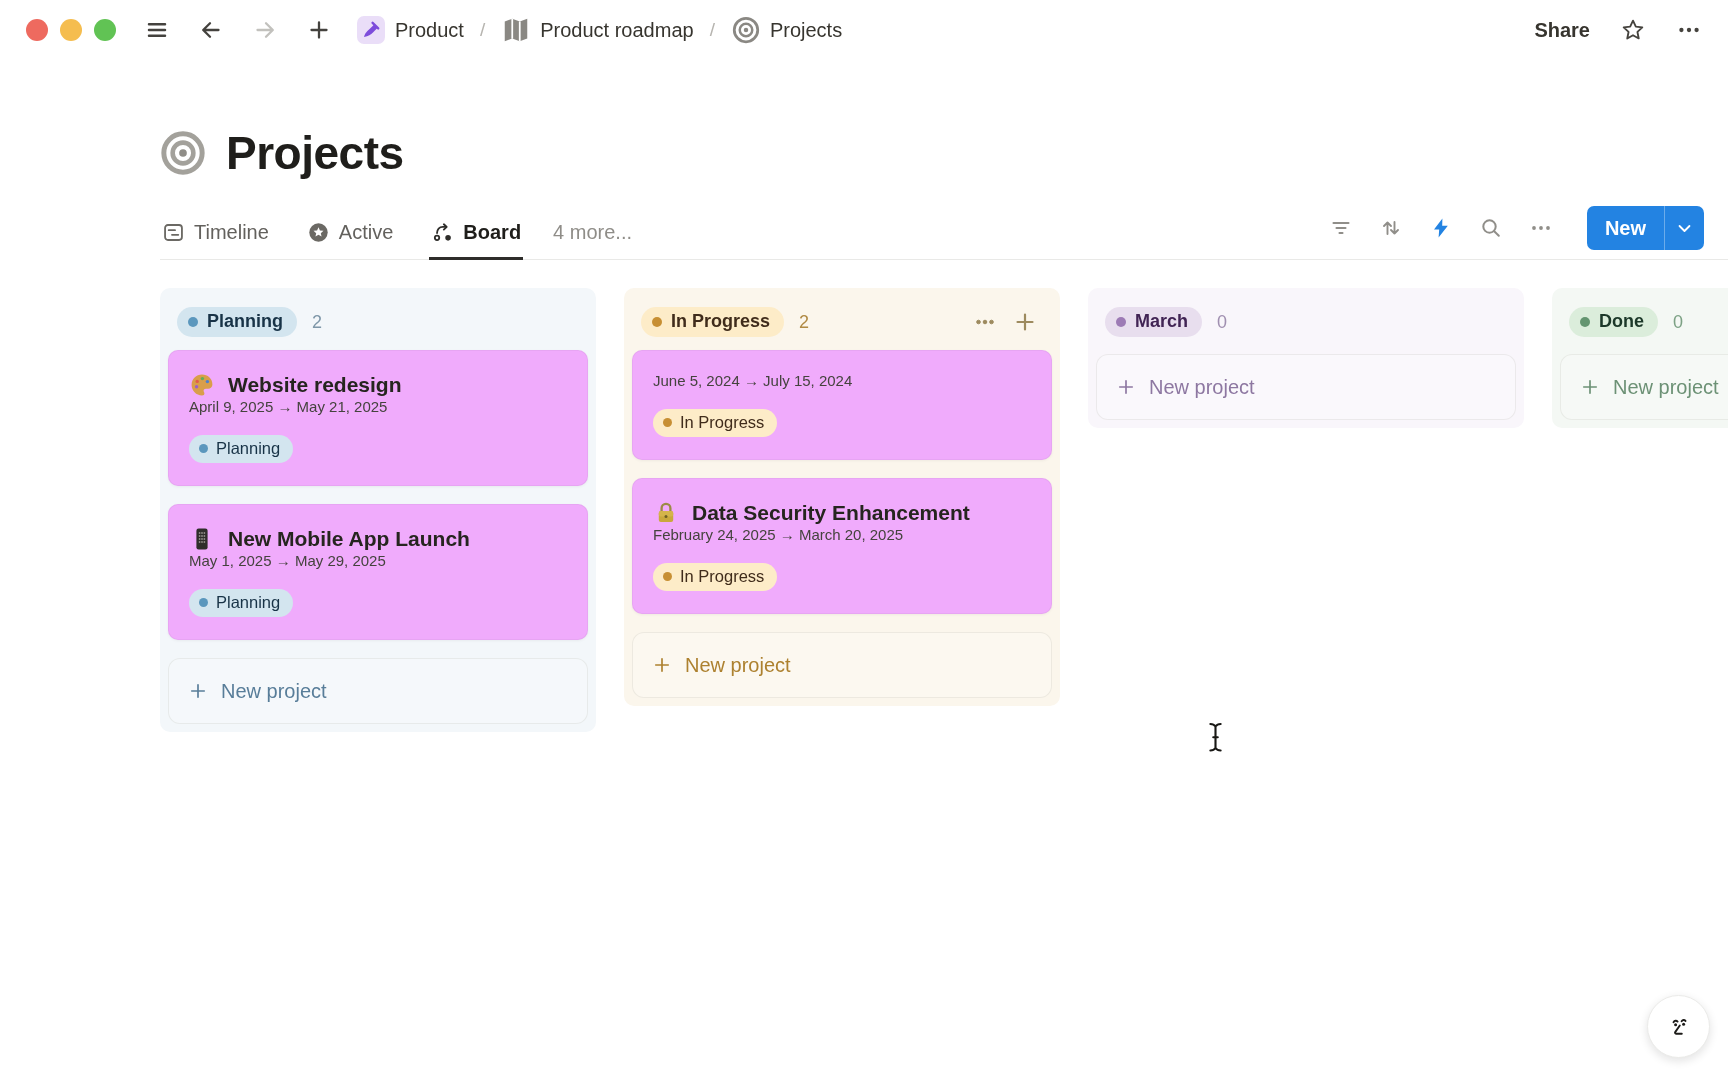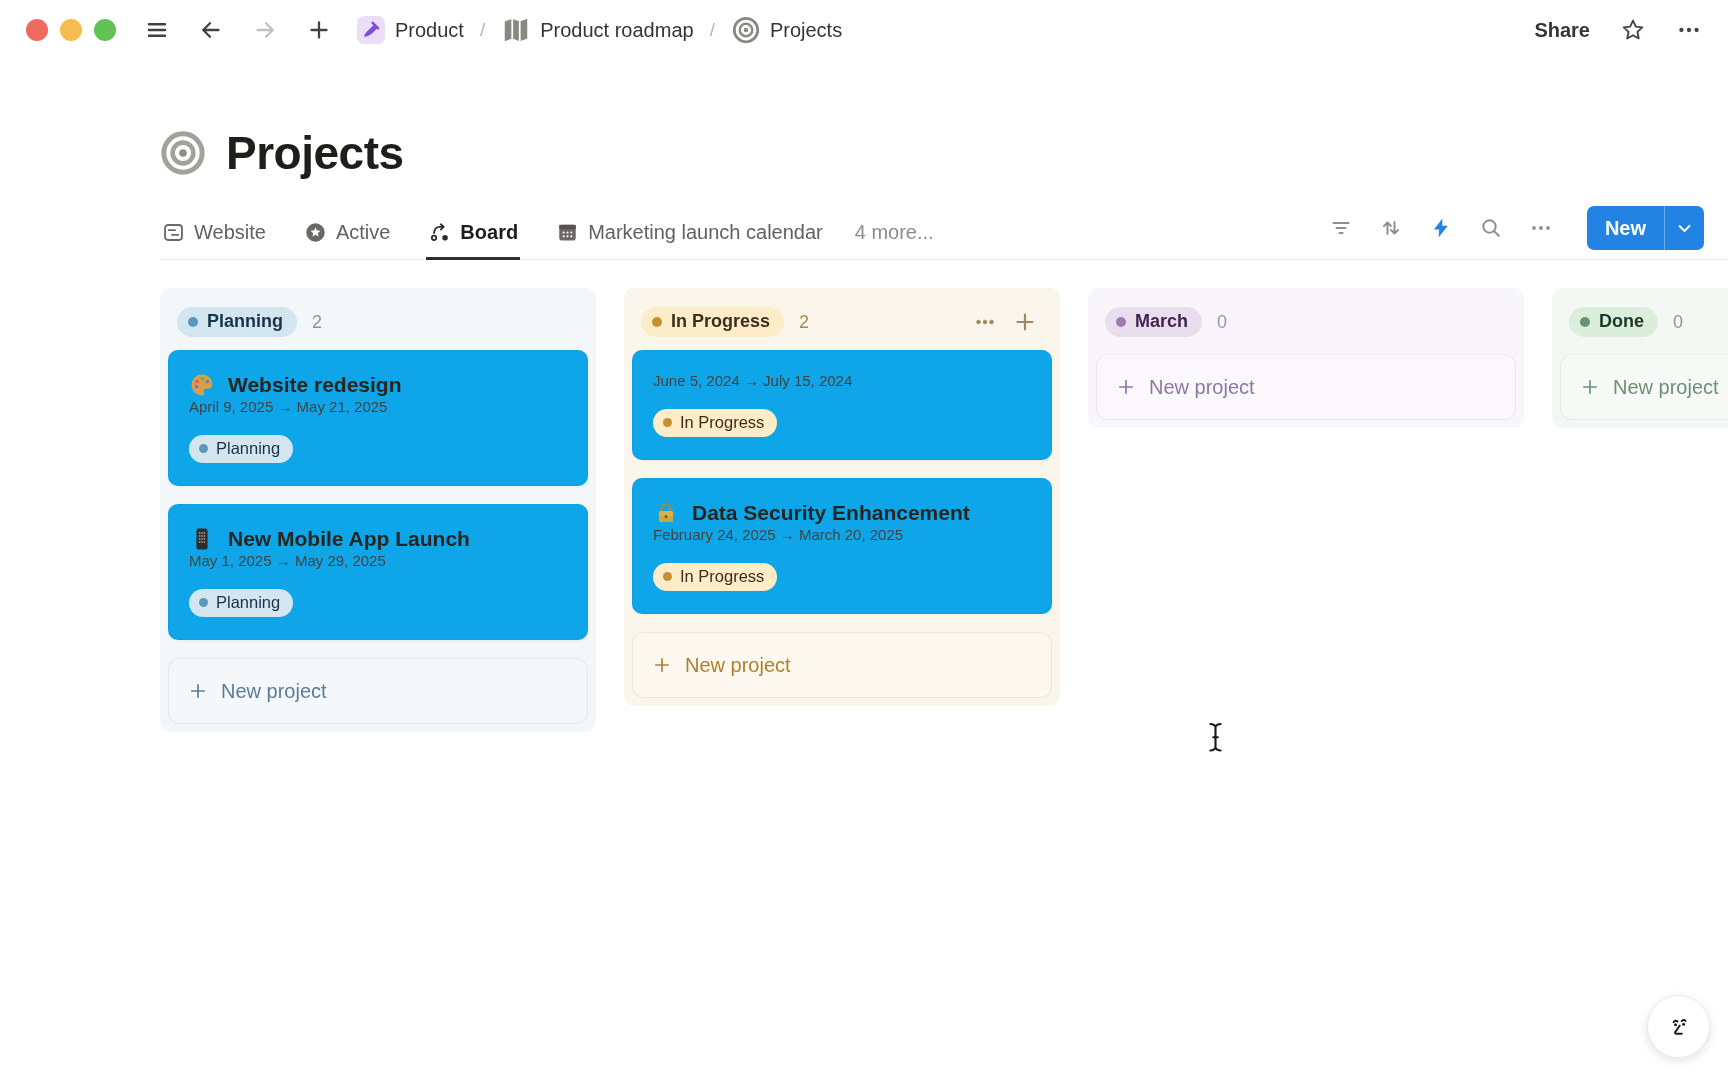--- a/index.html
+++ b/index.html
@@ -50,21 +50,21 @@
   .col { width:436px; border-radius:10px; background:var(--colbg); padding:8px; flex-shrink:0; }
   .col-head { display:flex; align-items:center; gap:15px; padding:11px 9px 13px 9px; }
   .col-pill { display:flex; align-items:center; gap:9px; background:var(--pillbg); color:var(--pilltext);
     border-radius:17px; padding:4px 14px 5px 11px; font-size:18px; font-weight:600; }
   .dot { width:10px; height:10px; border-radius:50%; background:var(--dot); flex-shrink:0; }
   .col-count { font-size:18px; color:var(--countc); }
   .col-actions { margin-left:auto; display:flex; align-items:center; gap:16px; padding-right:6px; }
   .col-actions .ca-icon { width:24px; height:24px; display:flex; }
   .col-actions svg { width:24px; height:24px; }
   .cards { display:flex; flex-direction:column; gap:18px; }
-  .card { background:#0ea5e9; border-radius:10px; border:1px solid rgba(15,15,15,0.04);
+  .card { background:#f0abfc; border-radius:10px; border:1px solid rgba(15,15,15,0.04);
     box-shadow:0 1px 3px rgba(15,15,15,0.05); padding:21px 20px 22px 20px; }
   .card-title-row { display:flex; align-items:center; gap:13px; }
   .card-emoji { width:26px; height:26px; display:flex; }
   .card-emoji svg { width:26px; height:26px; }
   .card-title { font-size:21px; font-weight:700; color:#26251f; }
   .card-dates { font-size:15px; color:#45433e; }
   .card-tag { margin-top:20px; display:inline-flex; align-items:center; gap:8px; background:var(--pillbg);
     color:var(--pilltext); border-radius:15px; padding:4px 13px 5px 10px; font-size:16.5px; }
   .card-tag .dot { width:9px; height:9px; }
   .new-project { margin-top:18px; height:66px; border-radius:12px; border:1px solid rgba(70,58,34,0.08);
@@ -177,58 +177,41 @@
 
 <div class="tabs-row">
   <div class="tabs-list" id="tabs-list">
       <div class="tab">
     <span class="t-icon">
           <svg viewBox="0 0 24 24">
             <rect x="3.2" y="4.2" width="17.6" height="15.6" rx="3" stroke="#6b6964" stroke-width="1.9" fill="none"></rect>
             <path d="M7 9.6h6.6M10.4 14.4h6.6" stroke="#6b6964" stroke-width="1.9" stroke-linecap="round"></path>
           </svg>
         </span>
-    <span>Website</span>
+    <span>Timeline</span>
   </div>
       <div class="tab">
     <span class="t-icon">
           <svg viewBox="0 0 24 24">
             <circle cx="12" cy="12" r="9.6" fill="#6b6964"></circle>
             <path d="M12 6.4l1.5 3.4 3.7.4-2.8 2.5.8 3.6L12 14.4l-3.2 1.9.8-3.6-2.8-2.5 3.7-.4z" fill="#ffffff"></path>
           </svg>
         </span>
     <span>Active</span>
   </div>
       <div class="tab active">
     <span class="t-icon">
           <svg viewBox="0 0 24 24">
             <circle cx="6.3" cy="17.6" r="2.3" stroke="#2e2d2a" stroke-width="1.9" fill="none"></circle>
             <circle cx="17.8" cy="17.6" r="2.9" fill="#2e2d2a"></circle>
             <path d="M6.3 12.6c0-4 2.4-6.4 6-6.4h3.4" stroke="#2e2d2a" stroke-width="1.9" fill="none" stroke-linecap="round"></path>
             <path d="M13.4 3.4l3 2.8-3 2.8" stroke="#2e2d2a" stroke-width="1.9" fill="none" stroke-linecap="round" stroke-linejoin="round"></path>
           </svg>
         </span>
     <span>Board</span>
-  </div>
-      <div class="tab">
-    <span class="t-icon">
-          <svg viewBox="0 0 24 24">
-            <rect x="3.4" y="4" width="17.2" height="16.4" rx="3" fill="#6b6964"></rect>
-            <rect x="3.4" y="4" width="17.2" height="4.4" fill="#55534e"></rect>
-            <g fill="#ffffff">
-              <circle cx="8" cy="12" r="1.1"></circle>
-              <circle cx="12" cy="12" r="1.1"></circle>
-              <circle cx="16" cy="12" r="1.1"></circle>
-              <circle cx="8" cy="16" r="1.1"></circle>
-              <circle cx="12" cy="16" r="1.1"></circle>
-              <circle cx="16" cy="16" r="1.1"></circle>
-            </g>
-          </svg>
-        </span>
-    <span>Marketing launch calendar</span>
   </div>
     </div>
   <span class="tabs-more">4 more...</span>
   <div class="view-controls">
     <span class="vc-icon">
       <svg viewBox="0 0 24 24">
           <path d="M4.5 7h15M7.5 12h9M10.5 17h3" stroke="#908e89" stroke-width="2.1" stroke-linecap="round" fill="none"></path>
         </svg>
     </span>
     <span class="vc-icon">

